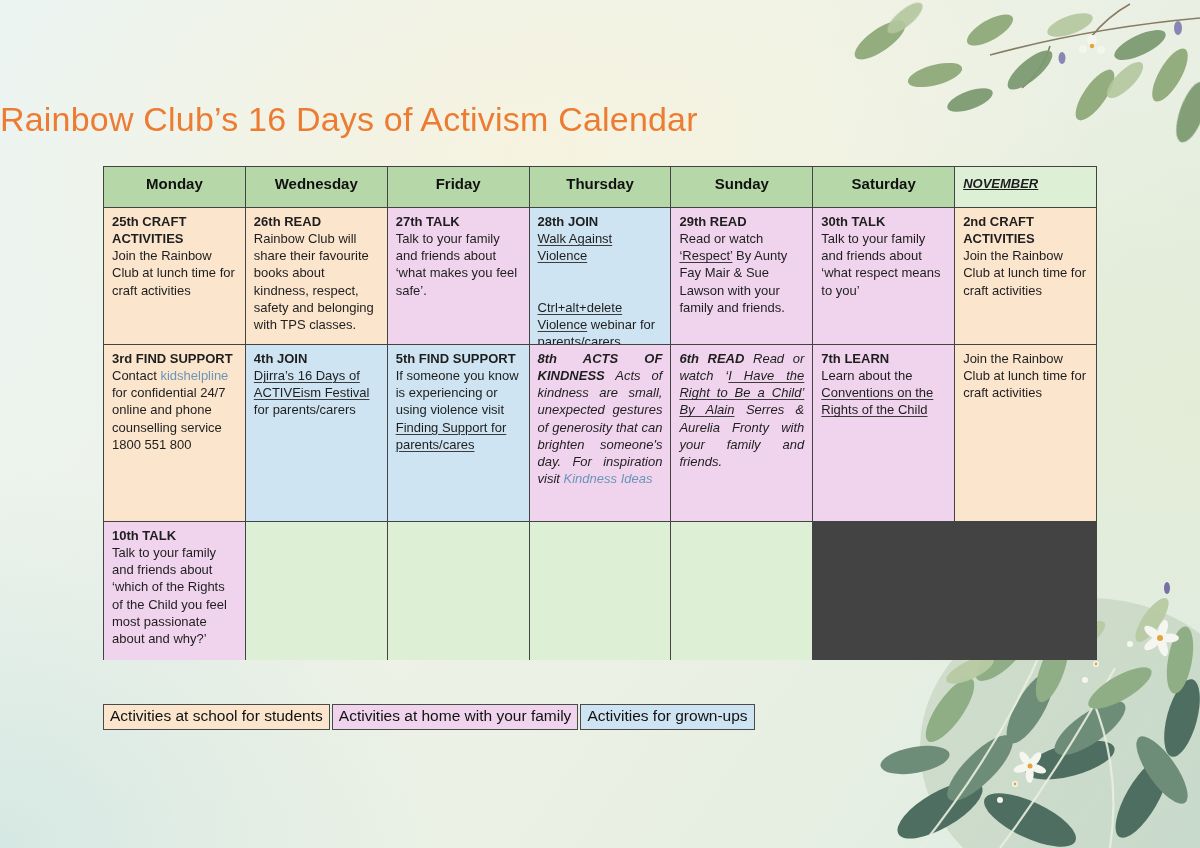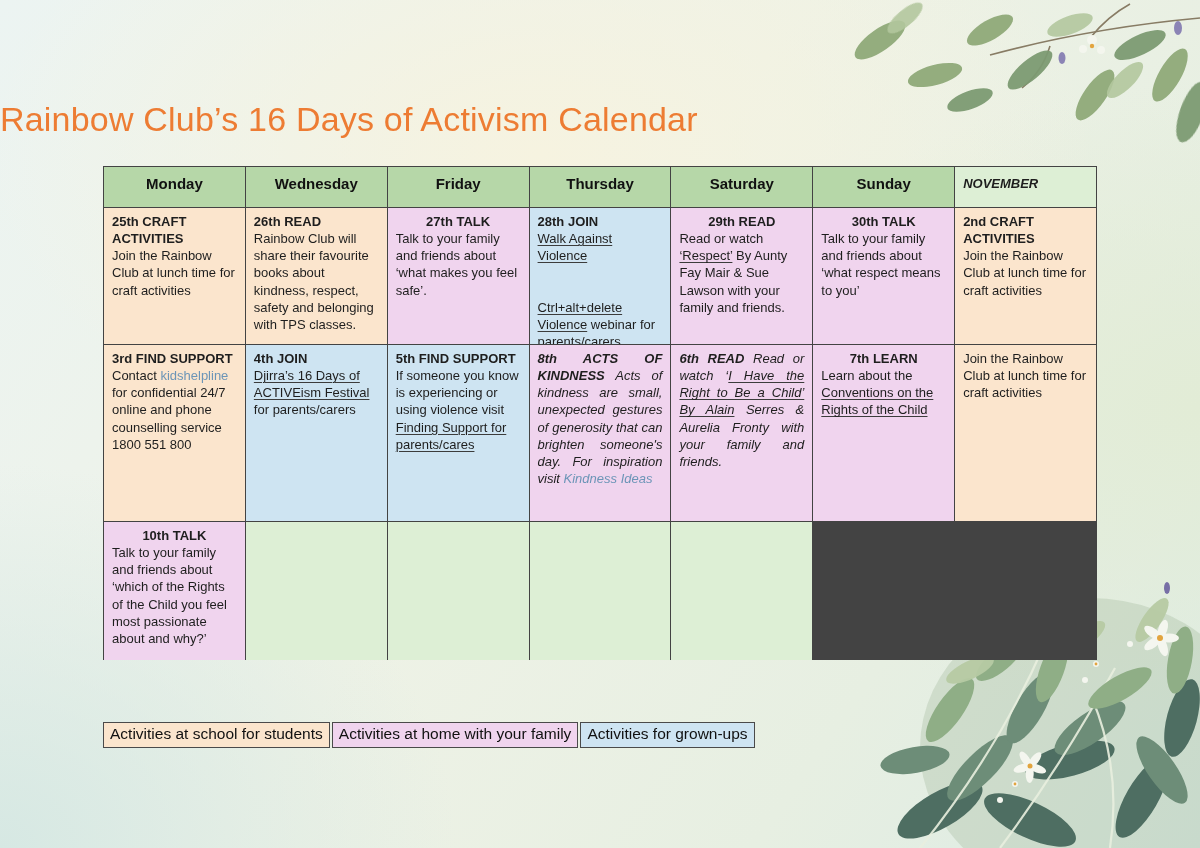--- a/index.html
+++ b/index.html
@@ -30,29 +30,29 @@
   .cell{
     background:#fff;padding:5px 8px 6px;font-size:13px;line-height:1.32;
     display:flex;flex-direction:column;overflow:hidden;box-sizing:border-box;
   }
   .cell.head{
     font-weight:700;font-size:15px;text-align:center;padding-top:7px;
     background:var(--header-green,#B6D7A8);color:#111;
   }
   .bg-lightgreen{background:var(--light-green,#DDEFD5);}
   .bg-peach{background:var(--peach,#FBE5CD);}
-  .bg-pink{background:var(--pink,#F0D4EE);align-items:center;}
+  .bg-pink{background:var(--pink,#F0D4EE);}
   .bg-blue{background:var(--blue,#CEE4F2);}
   .cell-title{font-weight:700;}
   .justify .cell-body{text-align:justify;font-style:italic;}
   .b{font-weight:700;}
   .u{text-decoration:underline;text-underline-offset:2px;text-decoration-thickness:1px;text-decoration-color:#3c3c3c;}
   .link{color:var(--link-blue,#6C95B7);}
-  .month{margin-top:auto;font-weight:700;font-style:italic;padding-bottom:9px;font-size:13px;}
-  .legend{position:absolute;left:103px;top:722px;display:flex;}
+  .month{margin-top:auto;font-weight:700;font-style:italic;padding-bottom:9px;font-size:13px;text-decoration:underline;}
+  .legend{position:absolute;left:103px;top:704px;display:flex;}
   .legend-item{
     font-size:15.5px;padding:2px 6px 4px;border:1px solid #4a4a4a;margin-right:2px;
     color:#111;white-space:nowrap;
   }
 </style>
 </head>
 <body>
 
 <svg class="decor tr" width="360" height="160" viewBox="0 0 360 160">
   <g stroke="#77684f" stroke-width="1.6" fill="none" opacity=".85">
@@ -155,22 +155,22 @@
   </g>
 </svg>
 
 <h1 class="page-title">Rainbow Club’s 16 Days of Activism Calendar</h1>
 
 <div class="calendar">
     <div class="cell head">Monday</div>
     <div class="cell head">Wednesday</div>
     <div class="cell head">Friday</div>
     <div class="cell head">Thursday</div>
+    <div class="cell head">Sunday</div>
     <div class="cell head">Saturday</div>
-    <div class="cell head">Sunday</div>
     <div class="cell bg-lightgreen">
       <div class="month">NOVEMBER</div>
     </div>
     <div class="cell bg-peach">
       <div class="cell-title">25th CRAFT ACTIVITIES</div>
       <div class="cell-body"><span>Join the Rainbow Club at lunch time for craft activities</span></div>
     </div>
     <div class="cell bg-peach">
       <div class="cell-title">26th READ</div>
       <div class="cell-body"><span>Rainbow Club will share their favourite books about kindness, respect, safety and belonging with TPS classes.</span></div>

